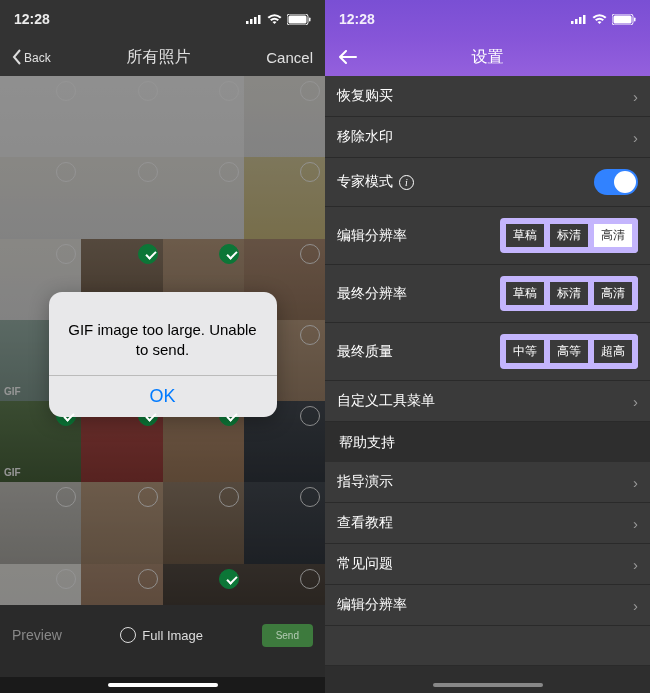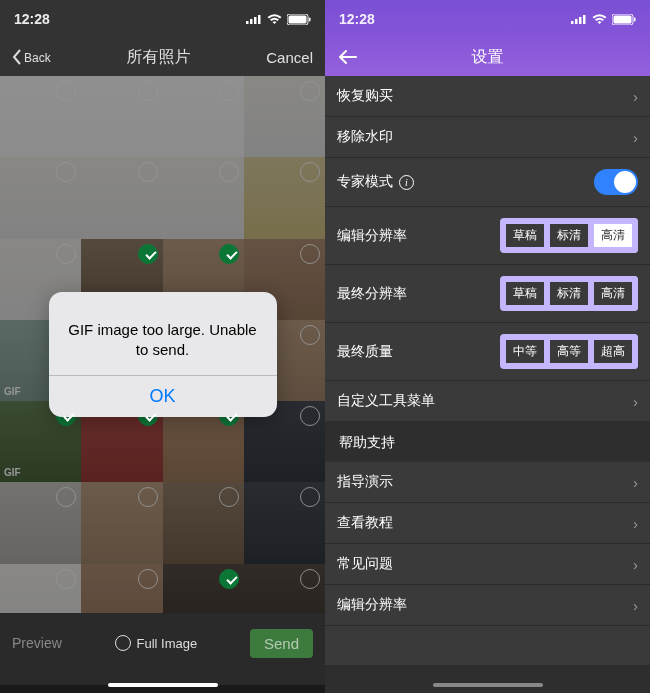--- a/index.html
+++ b/index.html
@@ -37,25 +37,25 @@
 .c-dark { background: linear-gradient(#4a4038, #302820); }
 
 .dim { position:absolute; top:76px; left:0; right:0; height:545px; background: rgba(20,20,20,0.45); }
 
 .alert { position:absolute; top:292px; left:50%; transform:translateX(-50%); width:228px; background:#e8e8ea; border-radius:13px; overflow:hidden; box-shadow:0 4px 20px rgba(0,0,0,0.3); }
 .alert-body { padding:28px 16px 16px; text-align:center; }
 .alert-msg { font-size:15px; line-height:1.3; color:#000; font-weight:500; }
 .alert-sep { height:0.5px; background:#bbb; }
 .alert-btn { text-align:center; padding:10px 0; color:#007aff; font-size:18px; }
 
-.bottom-bar { position:absolute; bottom:8px; left:0; right:0; height:72px; background:#2a2a2a; display:flex; align-items:center; justify-content:space-between; padding:0 12px 12px; }
+.bottom-bar { position:absolute; bottom:16px; left:0; right:0; height:72px; background:#2a2a2a; display:flex; align-items:center; justify-content:space-between; padding:0 12px 12px; }
 .bottom-preview { color:#888; font-size:14px; }
 .bottom-full { display:flex; align-items:center; gap:6px; color:#ddd; font-size:13px; }
 .radio-circ { width:16px; height:16px; border:1.5px solid #ddd; border-radius:50%; }
-.bottom-send { background:#3d7a3d; color:rgba(255,255,255,0.6); padding:6px 14px; border-radius:4px; font-size:15px; }
+.bottom-send { background:#3d7a3d; color:rgba(255,255,255,0.6); padding:6px 14px; border-radius:4px; font-size:10px; }
 .home-ind { position:absolute; bottom:6px; left:50%; transform:translateX(-50%); width:110px; height:4px; background:#fff; border-radius:3px; }
 
 
 .status-bar.purple { background: linear-gradient(180deg, #7a4fd4, #8655d8); }
 .header-purple { height:38px; background: linear-gradient(180deg, #8655d8, #9460dd); display:flex; align-items:center; justify-content:center; position:relative; color:#fff; }
 .header-purple .back-arr { position:absolute; left:14px; font-size:20px; }
 .header-purple .title { font-size:16px; font-weight:500; }
 .settings-list { height: calc(693px - 76px); overflow-y:auto; background:#2e2e2e; }
 .section-header { padding:12px 14px 10px; color:#fff; font-size:14px; background:#2e2e2e; }
 .row { display:flex; align-items:center; justify-content:space-between; padding:11px 12px; background:#3a3a3a; color:#fff; font-size:14px; border-bottom:0.5px solid #2a2a2a; min-height:40px; }

